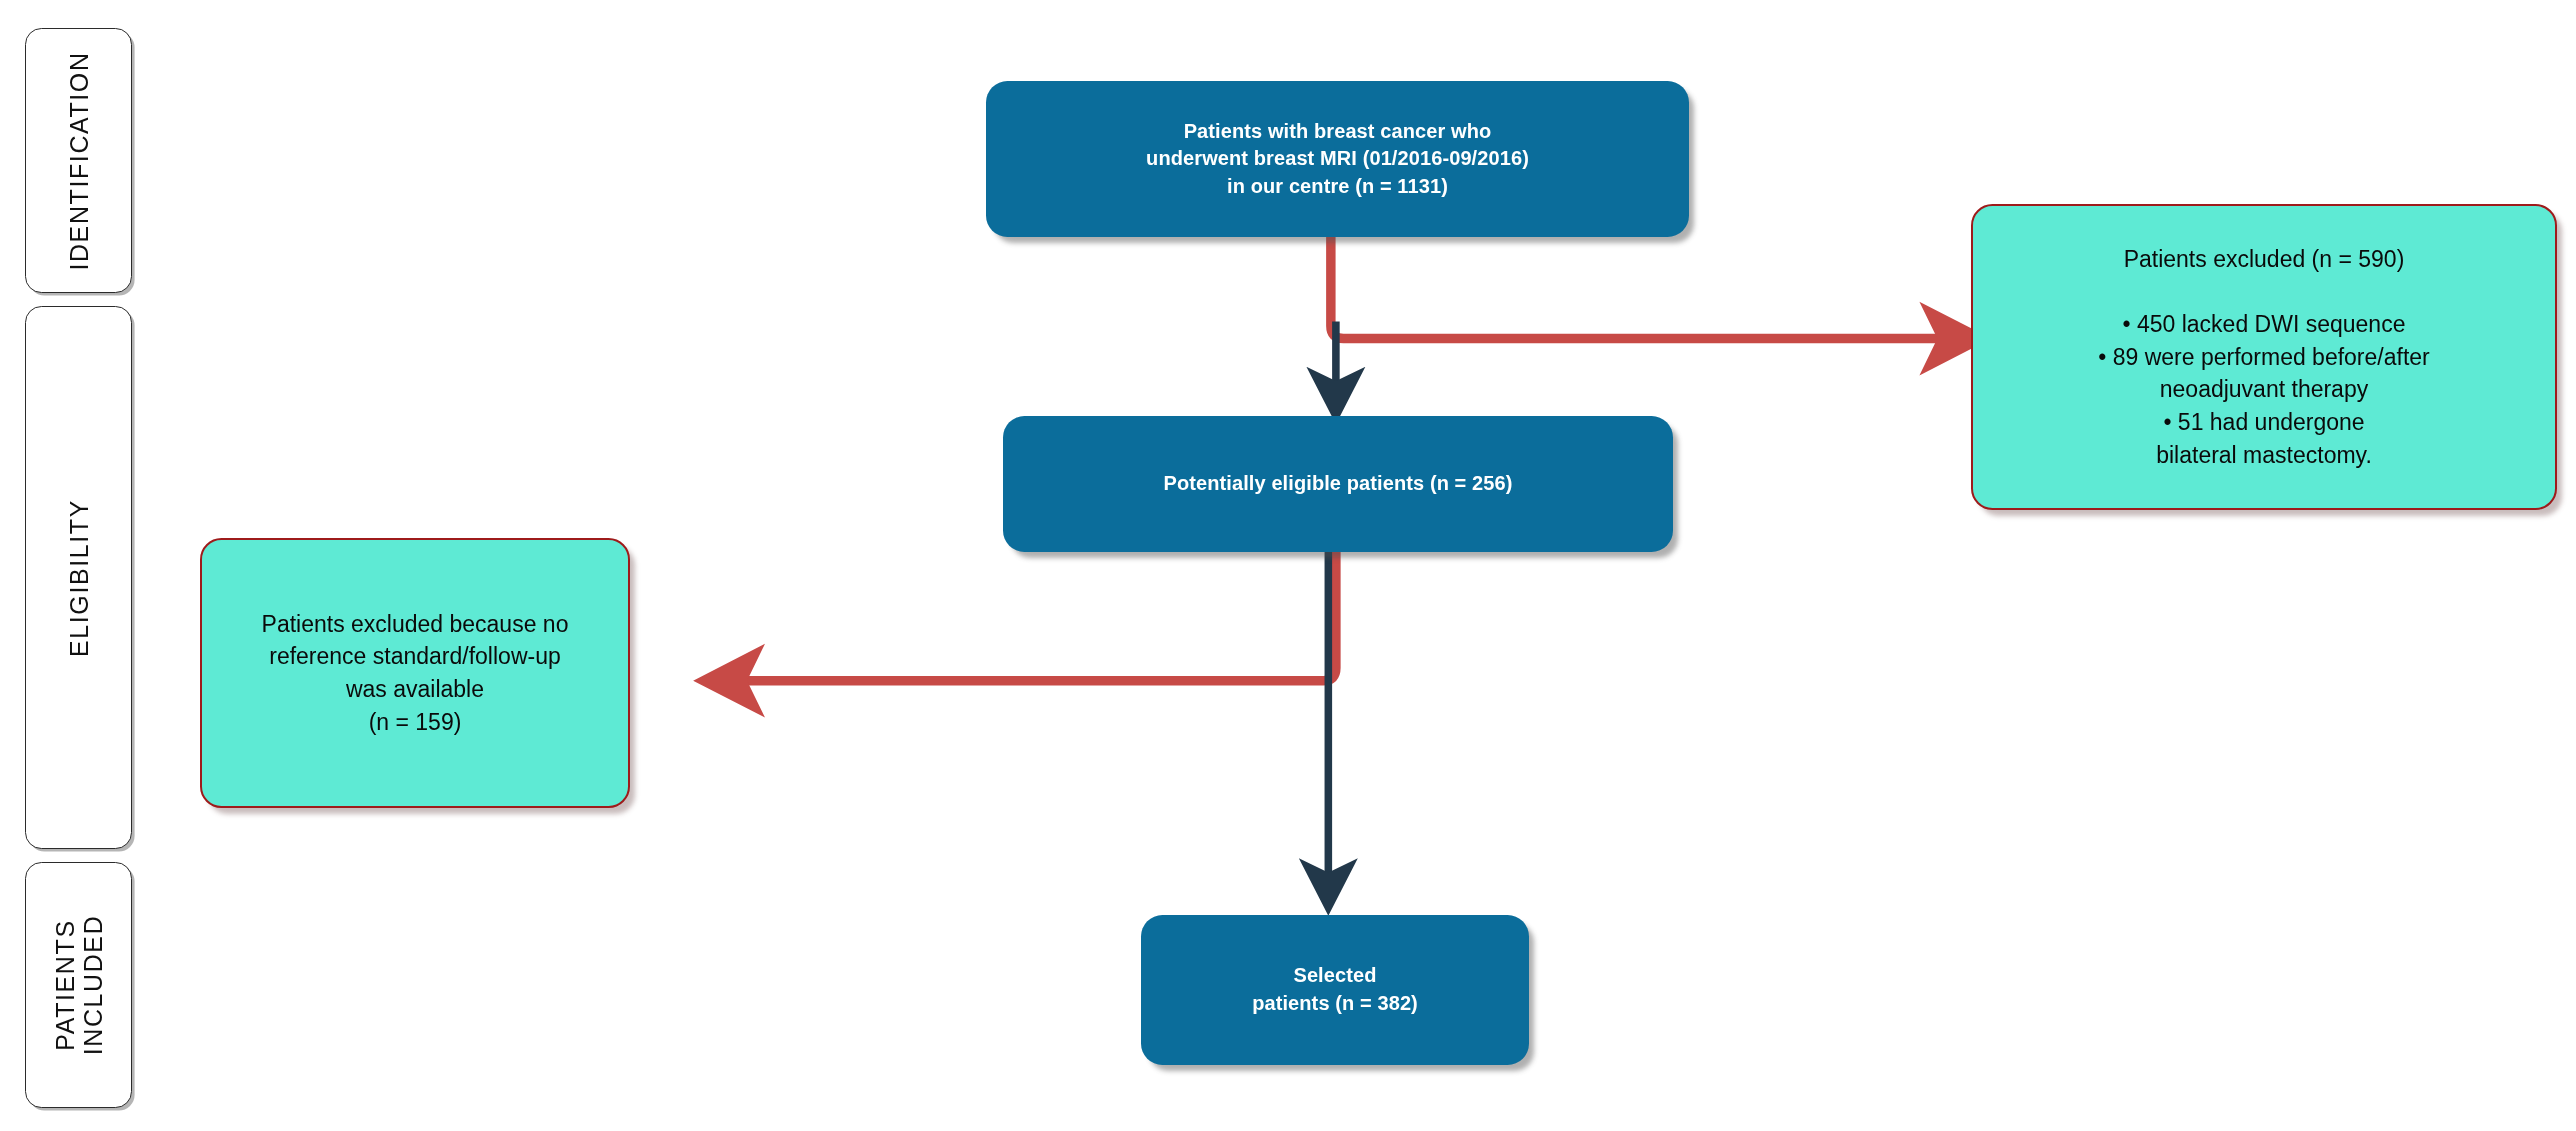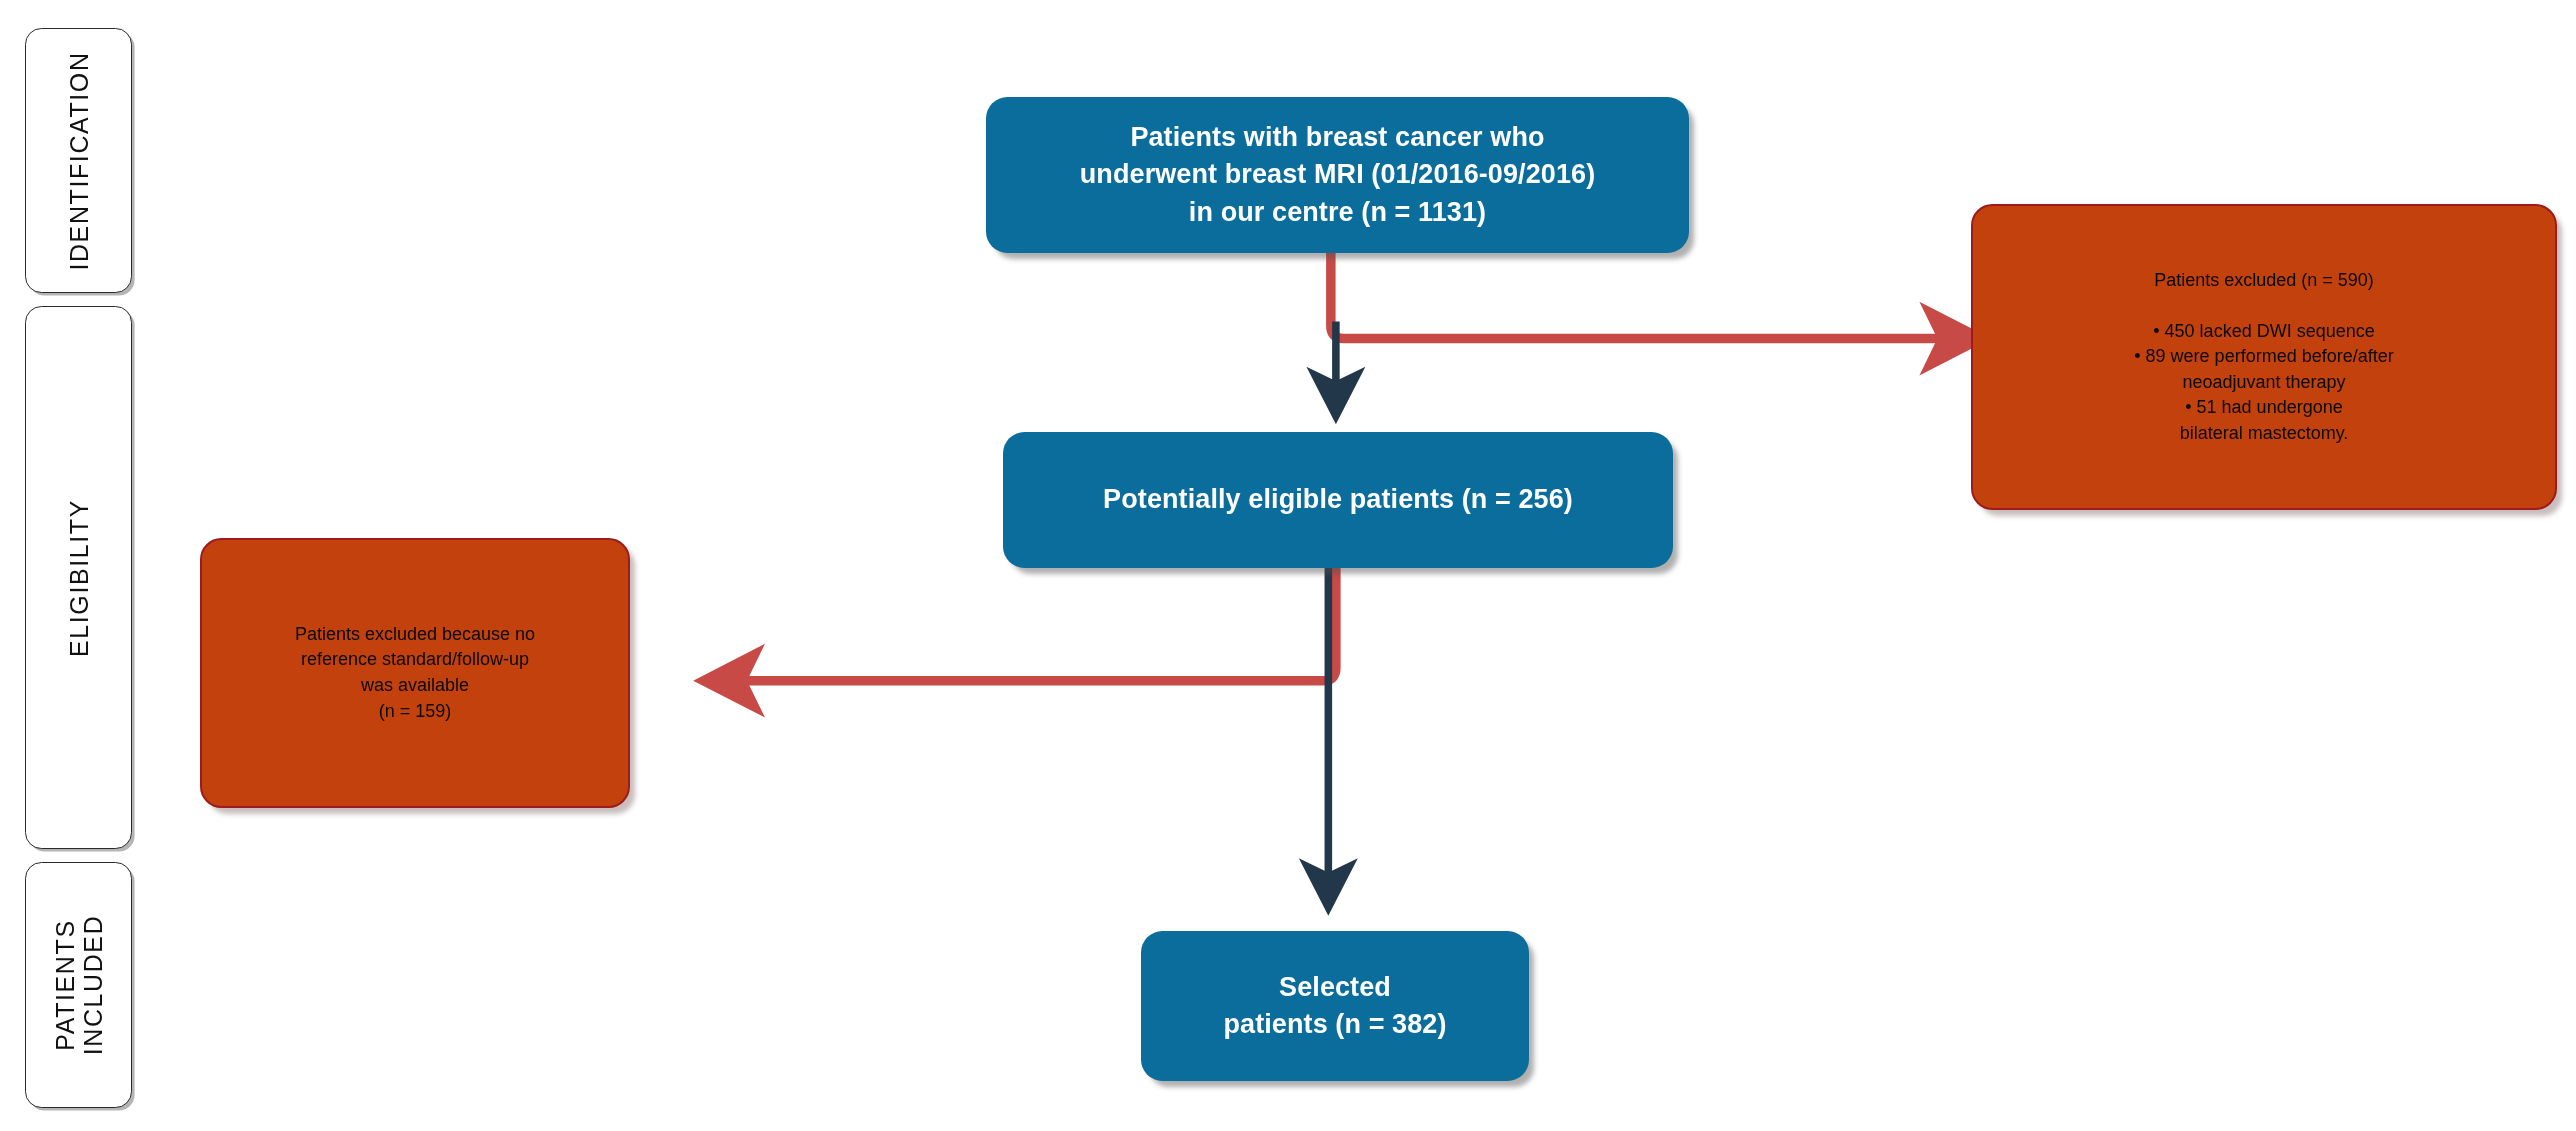--- a/index.html
+++ b/index.html
@@ -36,33 +36,32 @@
     display:flex;
     align-items:center;
     justify-content:center;
     text-align:center;
   }
   .node-blue{
     background:#0b6d9b;
     border-radius:21.4px;
     color:#ffffff;
     font-weight:bold;
-    font-size:27px;
+    font-size:20px;
     line-height:1.38;
     letter-spacing:0.1px;
     box-shadow:6.3px 7px 5.7px -1.9px rgba(80,80,80,.45);
-    margin-top:16px;
   }
   .node-pink{
-    background:#c2410c;
+    background:#5eead4;
     border:2.5px solid #9e1b1b;
     border-radius:21.4px;
     color:#0a0a0a;
     font-weight:normal;
-    font-size:18px;
+    font-size:23px;
     line-height:1.42;
     box-shadow:6.3px 7px 5.7px -1.9px rgba(120,90,90,.40);
   }
   .node-inner{padding:0 16.4px;white-space:pre-line;}
 
   
   #wires{position:absolute;left:0;top:0;width:2576px;height:1132px;
          pointer-events:none;}
 </style>
 </head>

